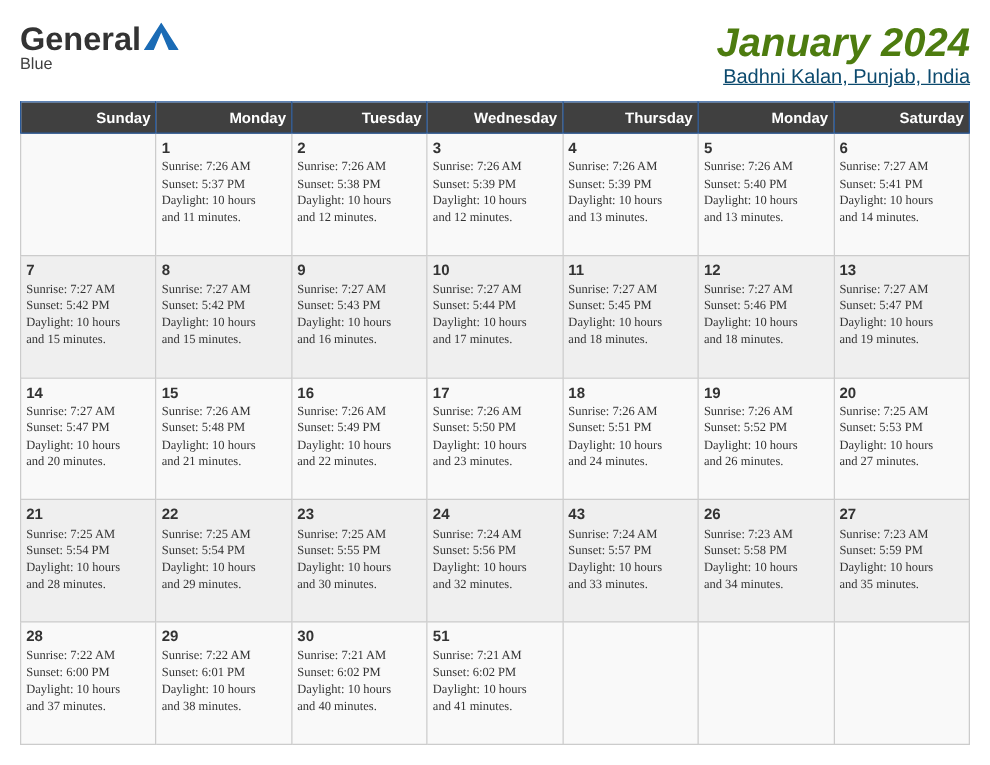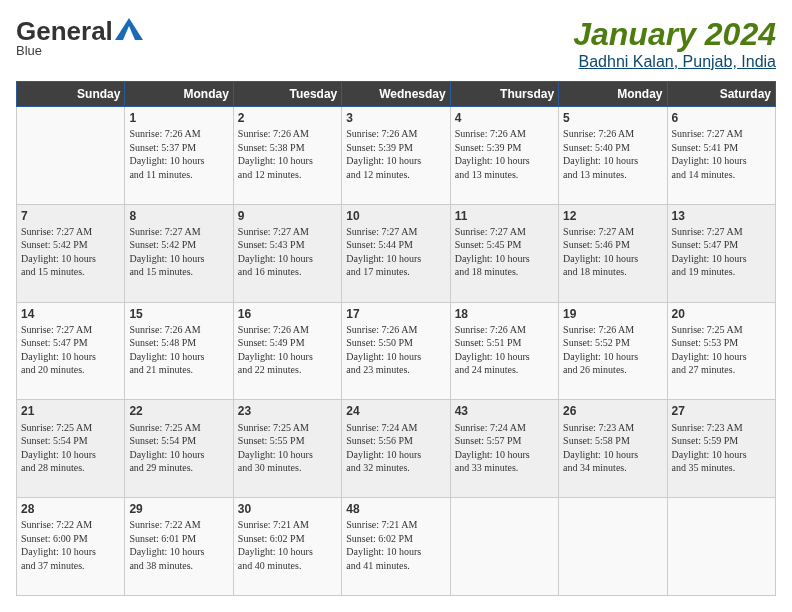--- a/index.html
+++ b/index.html
@@ -348,21 +348,21 @@
 and 38 minutes.</div>
           </td>
           <td>
             <span class="day-num">30</span>
             <div class="day-info" style="white-space: pre-line;">Sunrise: 7:21 AM
 Sunset: 6:02 PM
 Daylight: 10 hours
 and 40 minutes.</div>
           </td>
           <td>
-            <span class="day-num">48</span>
+            <span class="day-num">51</span>
             <div class="day-info" style="white-space: pre-line;">Sunrise: 7:21 AM
 Sunset: 6:02 PM
 Daylight: 10 hours
 and 41 minutes.</div>
           </td>
           <td></td>
           <td></td>
           <td></td>
         </tr>
       </tbody>

